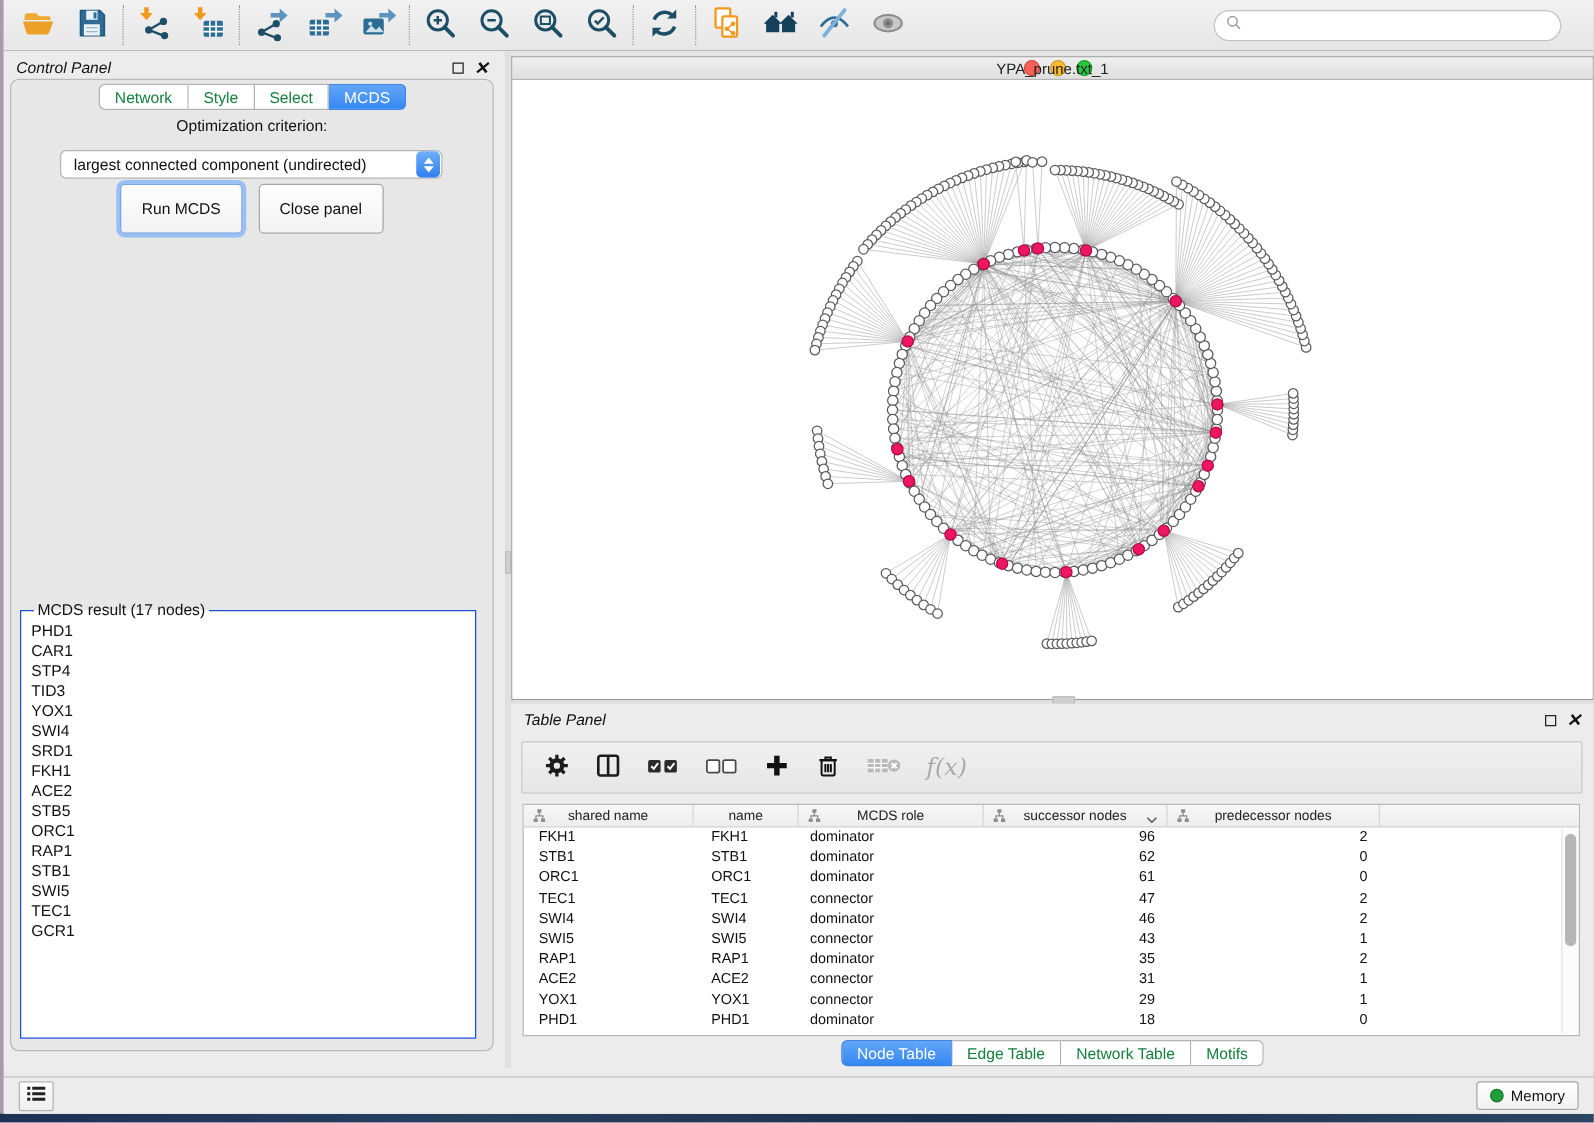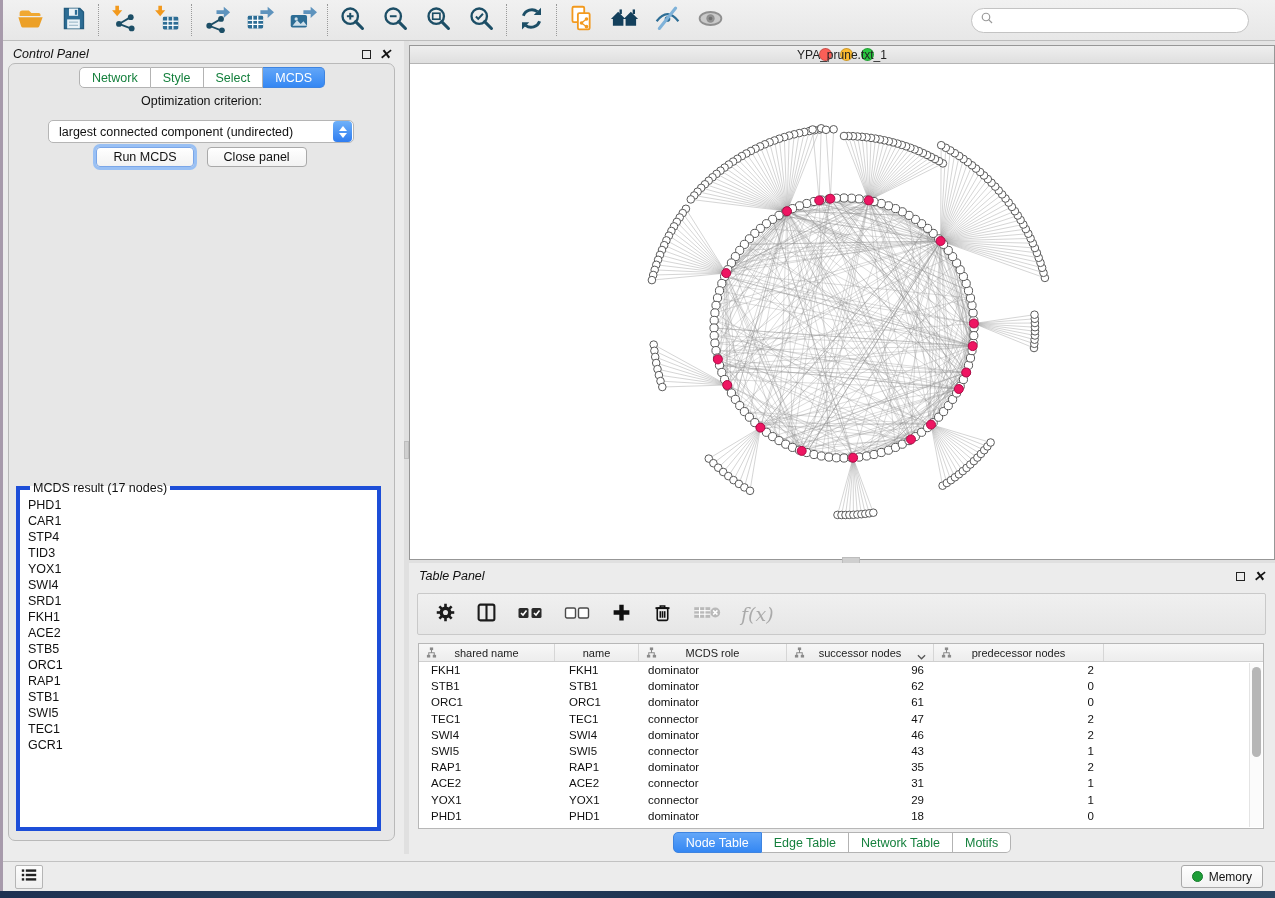--- a/index.html
+++ b/index.html
@@ -47,24 +47,24 @@
   .dropdown { position:absolute; left:39px; right:40px; top:39px; height:23px; background:#fff;
     border:1px solid #b5b5b5; border-radius:5px; display:flex; align-items:center; }
   .dropdown-value { flex:1; padding-left:10px; font-size:12.5px; white-space:nowrap; }
   .dropdown-stepper { width:19px; height:21px; border-radius:4px; margin-right:1px;
     background:linear-gradient(#6fb1f9,#2f7df0); display:flex; flex-direction:column;
     align-items:center; justify-content:center; gap:2px; }
   .tri-up { width:0; height:0; border-left:4px solid transparent; border-right:4px solid transparent; border-bottom:5px solid #fff; }
   .tri-down { width:0; height:0; border-left:4px solid transparent; border-right:4px solid transparent; border-top:5px solid #fff; }
   .btn-row { position:absolute; left:0; right:0; top:72px; display:flex; justify-content:center; gap:13px; }
   .push-btn { background:linear-gradient(#ffffff,#f2f2f2); border:1px solid #a9a9a9; border-radius:4px;
-    height:20px; padding:0 16px; font-size:12.5px; font-family:"Liberation Sans",sans-serif; color:#111; }
+    height:40px; padding:0 16px; font-size:12.5px; font-family:"Liberation Sans",sans-serif; color:#111; }
   .push-btn.focused { box-shadow:0 0 0 3px rgba(110,170,250,.65); border-color:#7aa6e8; }
   .mcds-fieldset { position:absolute; left:7px; right:13px; top:417px; bottom:9px;
-    background:#fff; border:4px solid #1d4ed8; padding:2px 16px 0 8px; }
+    background:#fff; border:1px solid #1d4ed8; padding:2px 16px 0 8px; }
   .mcds-fieldset legend { font-size:12.5px; padding:0 3px; margin-left:2px; background:transparent; }
   .mcds-list { list-style:none; overflow:hidden; }
   .mcds-list li { font-size:12.5px; line-height:16px; color:#111; }
 
   
   .right-bg { position:absolute; left:401px; top:41px; right:0; bottom:37px; background:#e4e4e4; }
   .v-splitter { position:absolute; left:401px; top:41px; width:5px; bottom:37px; background:#e0e0e0; }
   .v-handle { position:absolute; left:0; top:400px; width:5px; height:18px; background:#cfcfcf; border:1px solid #bdbdbd; }
 
   .network-window { position:absolute; left:406px; top:45px; right:0; height:515px;

